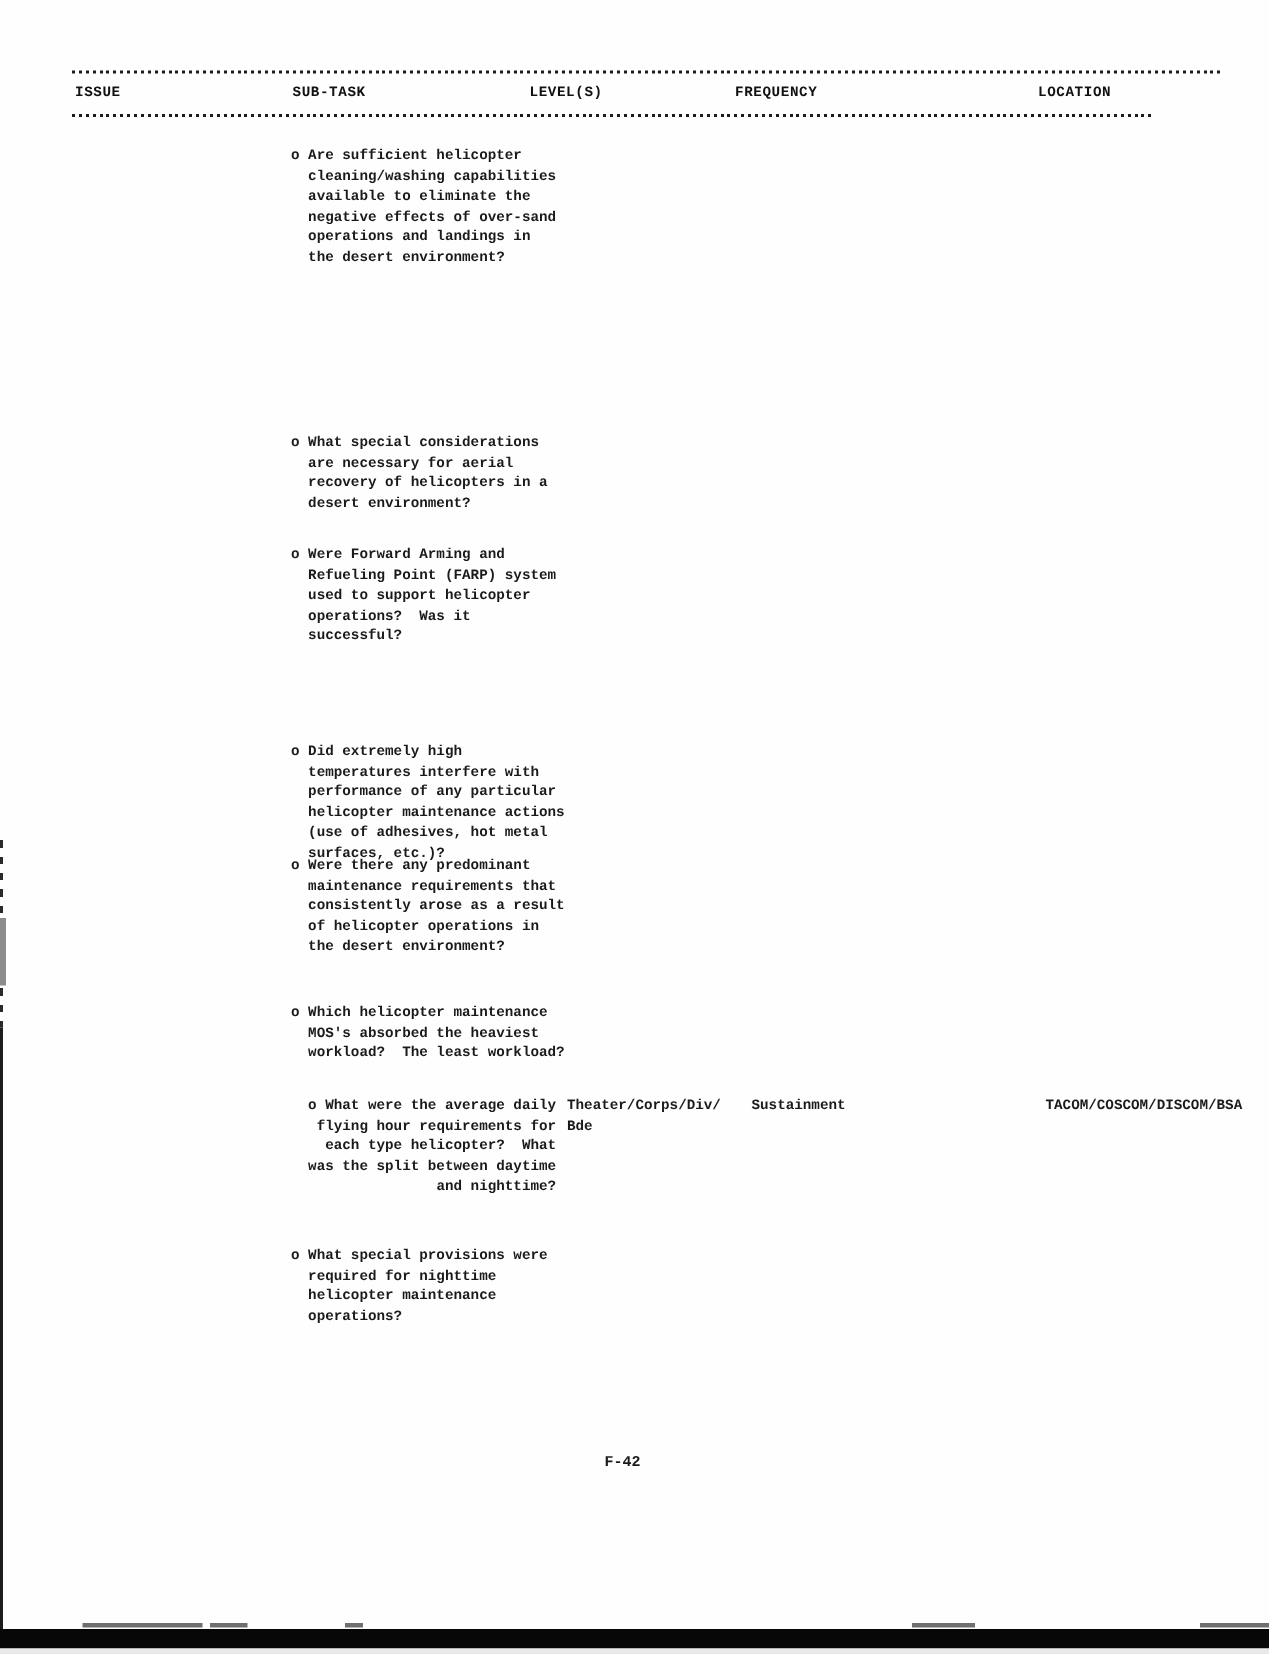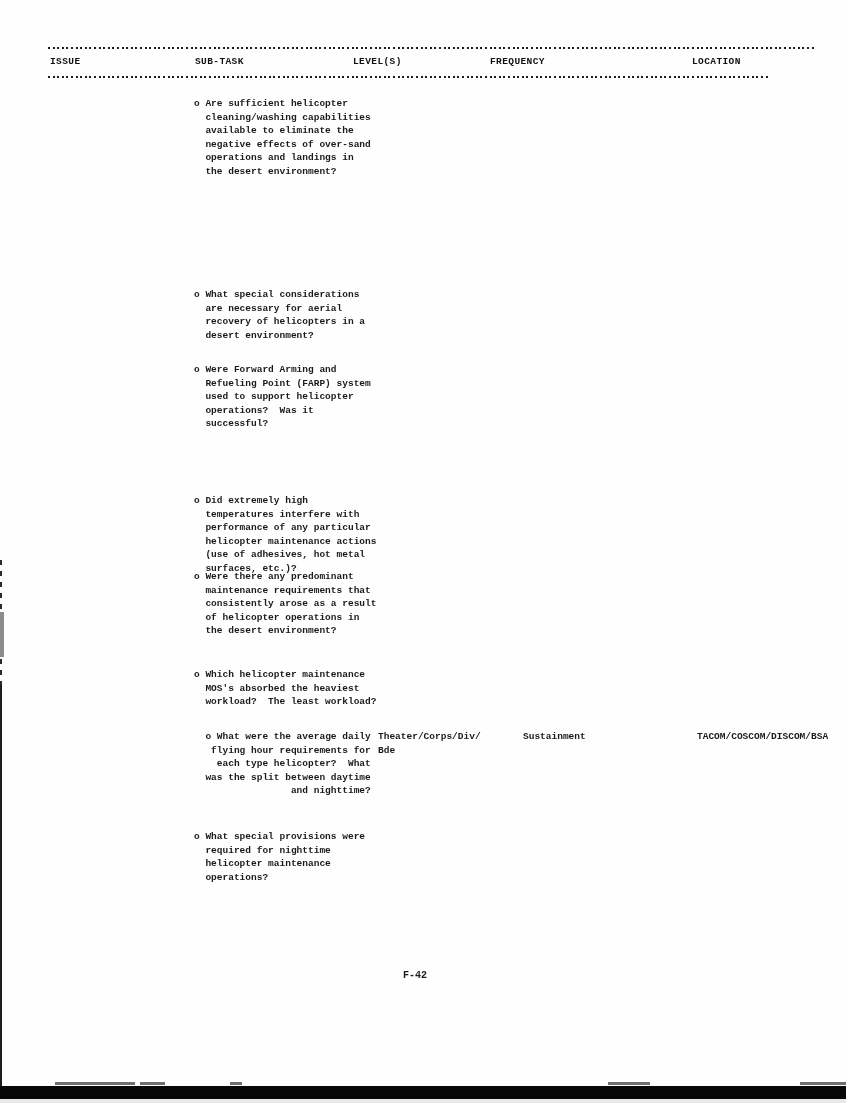--- a/index.html
+++ b/index.html
@@ -103,21 +103,21 @@
   each type helicopter?  What
   was the split between daytime
   and nighttime?</div>
   <div class="cell subtask" style="top:830px;">o What special provisions were
   required for nighttime
   helicopter maintenance
   operations?</div>
 
   <div class="cell" style="left:378px; top:730px;">Theater/Corps/Div/
 Bde</div>
-  <div class="cell" style="left:523px; top:730px;">Sustainment</div>
+  <div class="cell" style="left:501px; top:730px;">Sustainment</div>
   <div class="cell" style="left:697px; top:730px;">TACOM/COSCOM/DISCOM/BSA</div>
 
   <div class="page-number">F-42</div>
 
   <div class="edge-dash" style="top:560px; height:125px;"></div>
   <div class="edge-gray" style="top:612px; height:45px;"></div>
   <div class="edge-solid" style="top:685px; height:407px;"></div>
 
   <div class="pre-band-dash" style="left:55px;  width:80px;"></div>
   <div class="pre-band-dash" style="left:140px; width:25px;"></div>

